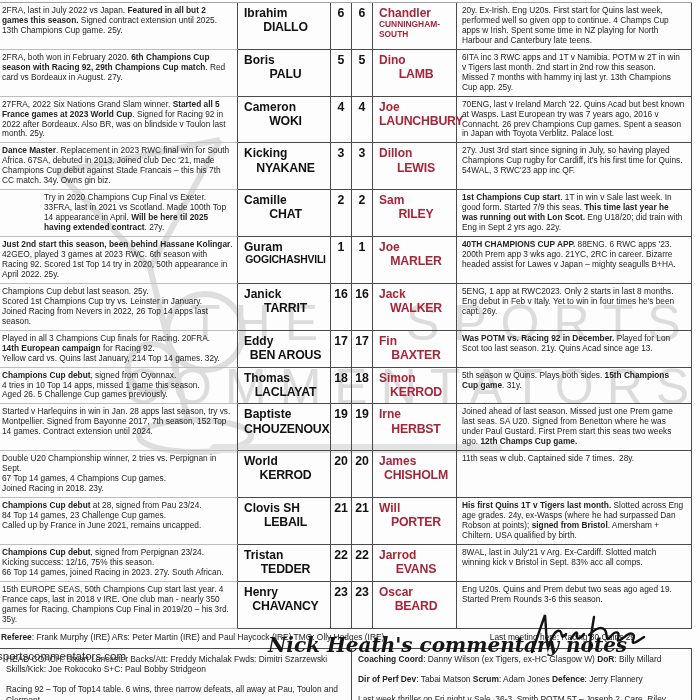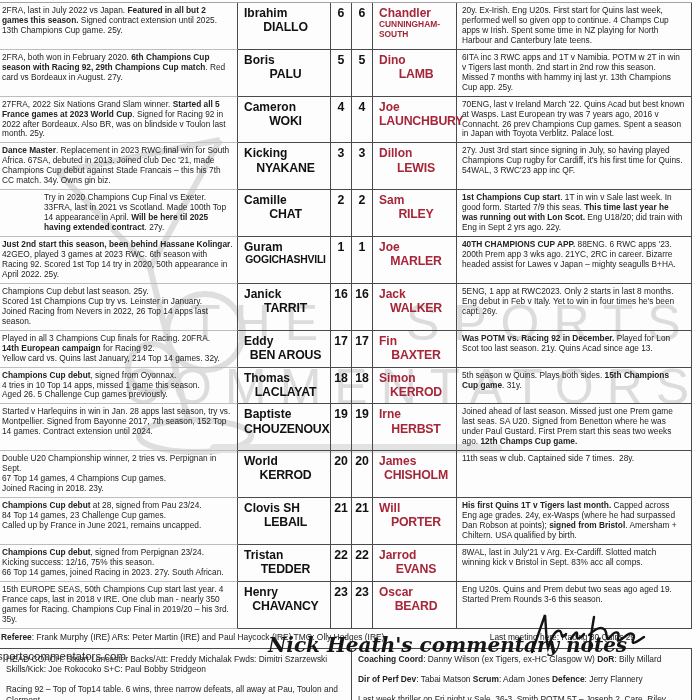--- a/index.html
+++ b/index.html
@@ -228,21 +228,21 @@
   <div class="ncell" style="min-height: 28px;">
     <span class="fn">Clovis SH</span>
     <span class="ln">LEBAIL</span>
   </div>
   <div class="num" style="min-height: 28px;">21</div>
   <div class="num" style="min-height: 28px;">21</div>
   <div class="ncell away" style="min-height: 28px;">
     <span class="fn">Will</span>
     <span class="ln">PORTER</span>
   </div>
-  <div class="rnote" style="min-height: 28px;"><span class="b">His first Quins 1T v Tigers last month.</span><span> Capped across Eng age grades. 24y, ex-Wasps (where he had surpassed Dan Robson at points); </span><span class="b">signed from Bristol</span><span>. Amersham + Chiltern. USA qualified by birth.</span></div>
+  <div class="rnote" style="min-height: 28px;"><span class="b">His first Quins 1T v Tigers last month.</span><span> Slotted across Eng age grades. 24y, ex-Wasps (where he had surpassed Dan Robson at points); </span><span class="b">signed from Bristol</span><span>. Amersham + Chiltern. USA qualified by birth.</span></div>
 
   <div class="lnote" style="min-height: 24px;"><span class="b">Champions Cup debut</span><span>, signed from Perpignan 23/24.
 Kicking success: 12/16, 75% this season.
 66 Top 14 games, joined Racing in 2023. 27y. South African.</span></div>
   <div class="ncell" style="min-height: 24px;">
     <span class="fn">Tristan</span>
     <span class="ln">TEDDER</span>
   </div>
   <div class="num" style="min-height: 24px;">22</div>
   <div class="num" style="min-height: 24px;">22</div>

